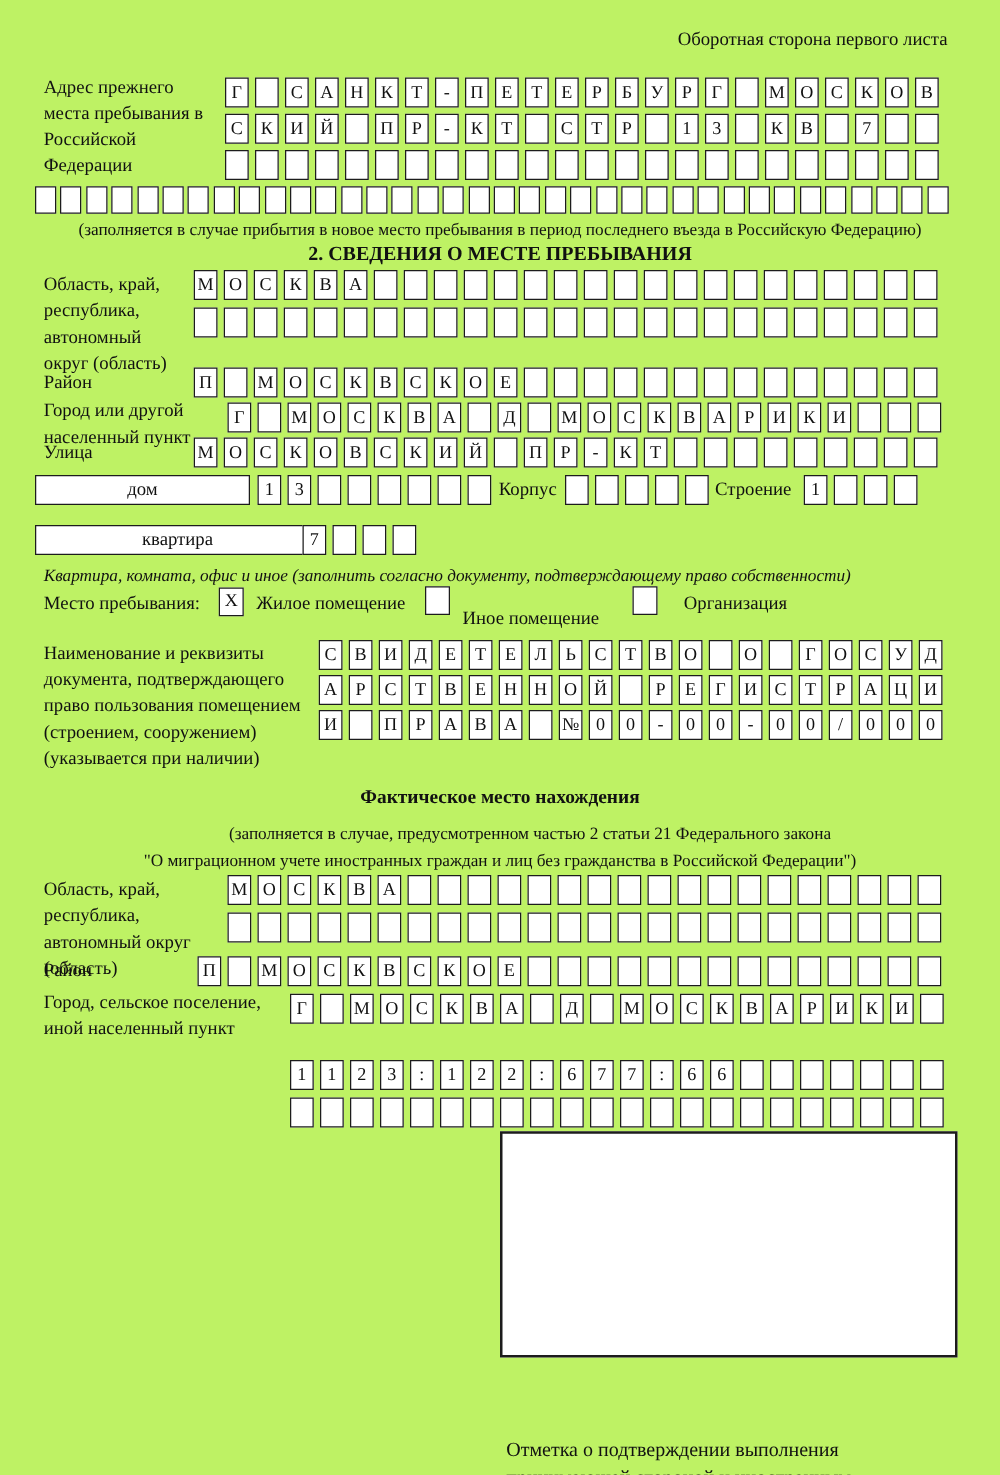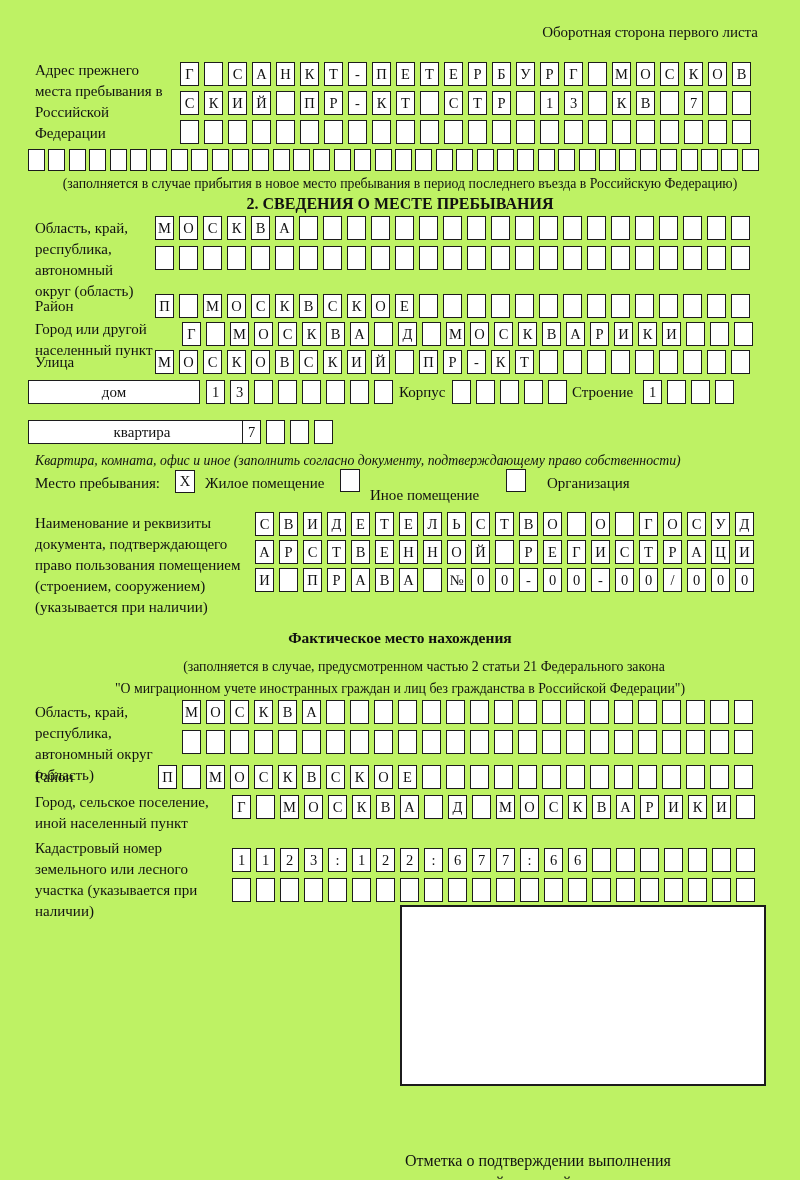--- a/index.html
+++ b/index.html
@@ -511,21 +511,20 @@
       <span class="cb">К</span>
       <span class="cb">В</span>
       <span class="cb">А</span>
       <span class="cb">Р</span>
       <span class="cb">И</span>
       <span class="cb">К</span>
       <span class="cb">И</span>
       <span class="cb"></span>
     </div>
 
-  <div class="abs lbl" style="left:35px;top:838px;width:190px;">Кадастровый номер земельного или лесного участка (указывается при наличии)</div>
   <div class="boxrow" style="left:232px;top:848px;">
       <span class="cb">1</span>
       <span class="cb">1</span>
       <span class="cb">2</span>
       <span class="cb">3</span>
       <span class="cb">:</span>
       <span class="cb">1</span>
       <span class="cb">2</span>
       <span class="cb">2</span>
       <span class="cb">:</span>

